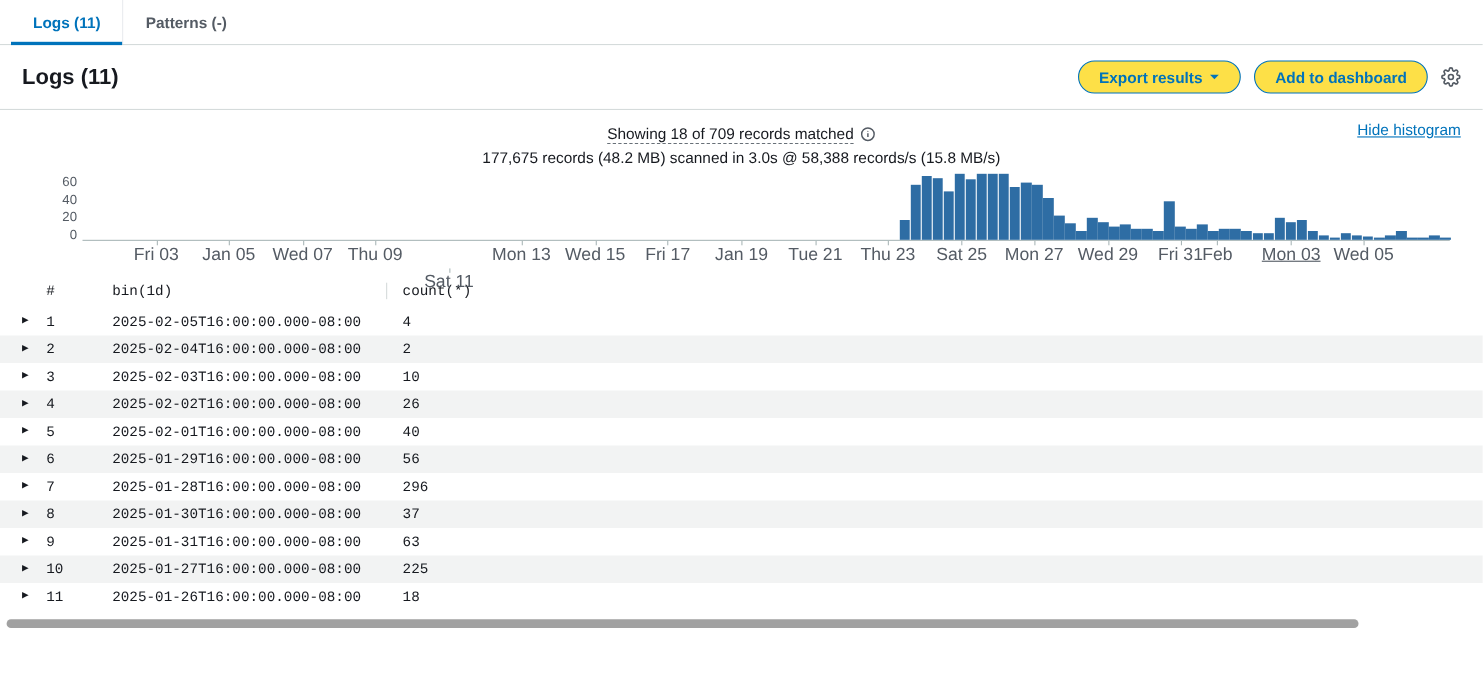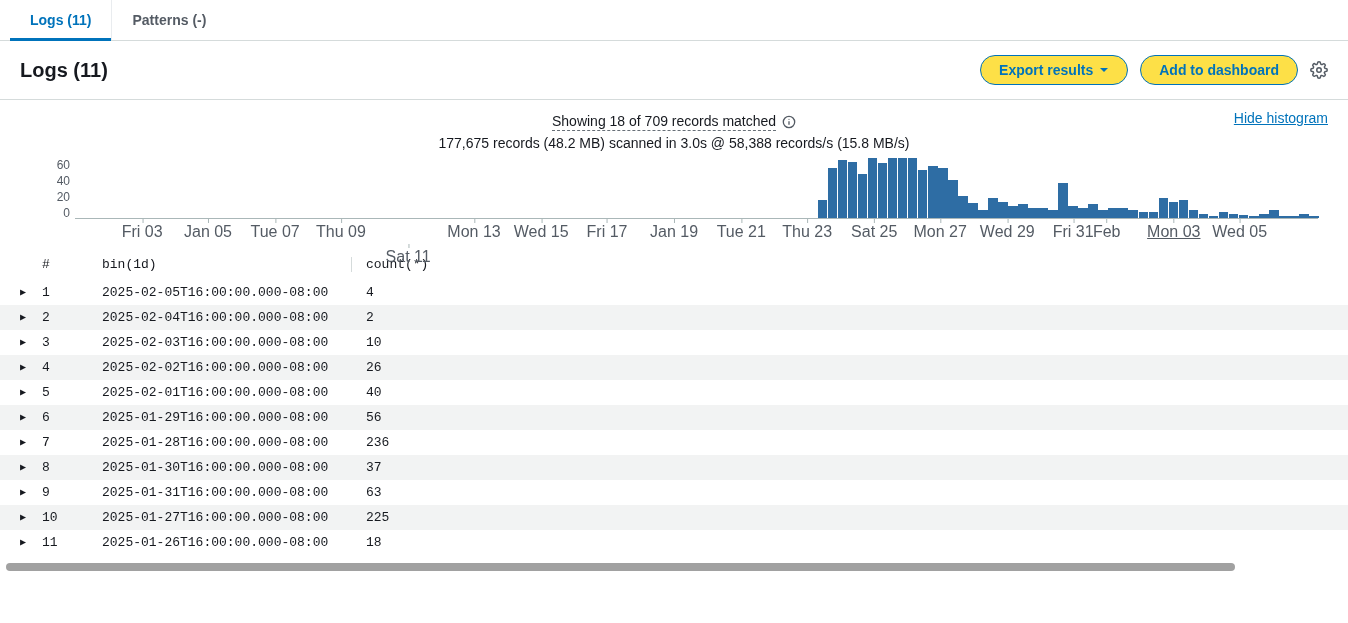--- a/index.html
+++ b/index.html
@@ -379,21 +379,21 @@
         <div class="bar" style="height: 13.3333%;"></div>
         <div class="bar" style="height: 3.33333%;"></div>
         <div class="bar" style="height: 3.33333%;"></div>
         <div class="bar" style="height: 6.66667%;"></div>
         <div class="bar" style="height: 3.33333%;"></div>
       </div>
   </div>
   <div class="x-axis" id="xaxis">
       <div class="xtick" style="left: 5.4%;">Fri 03</div>
       <div class="xtick" style="left: 10.7%;">Jan 05</div>
-      <div class="xtick" style="left: 16.1%;">Tue 07</div>
+      <div class="xtick" style="left: 16.1%;">Wed 07</div>
       <div class="xtick" style="left: 21.4%;">Thu 09</div>
       <div class="xtick" style="left: 26.8%; margin-top: 25px;">Sat 11</div>
       <div class="xtick" style="left: 32.1%;">Mon 13</div>
       <div class="xtick" style="left: 37.5%; text-align: right;">Wed 15</div>
       <div class="xtick" style="left: 42.8%;">Fri 17</div>
       <div class="xtick" style="left: 48.2%;">Jan 19</div>
       <div class="xtick" style="left: 53.6%;">Tue 21</div>
       <div class="xtick" style="left: 58.9%;">Thu 23</div>
       <div class="xtick" style="left: 64.3%;">Sat 25</div>
       <div class="xtick" style="left: 69.6%;">Mon 27</div>
@@ -445,21 +445,21 @@
     <div class="row">
       <div class="expand">▶</div>
       <div class="idx">6</div>
       <div class="bin">2025-01-29T16:00:00.000-08:00</div>
       <div class="count">56</div>
     </div>
     <div class="row">
       <div class="expand">▶</div>
       <div class="idx">7</div>
       <div class="bin">2025-01-28T16:00:00.000-08:00</div>
-      <div class="count">236</div>
+      <div class="count">296</div>
     </div>
     <div class="row">
       <div class="expand">▶</div>
       <div class="idx">8</div>
       <div class="bin">2025-01-30T16:00:00.000-08:00</div>
       <div class="count">37</div>
     </div>
     <div class="row">
       <div class="expand">▶</div>
       <div class="idx">9</div>

